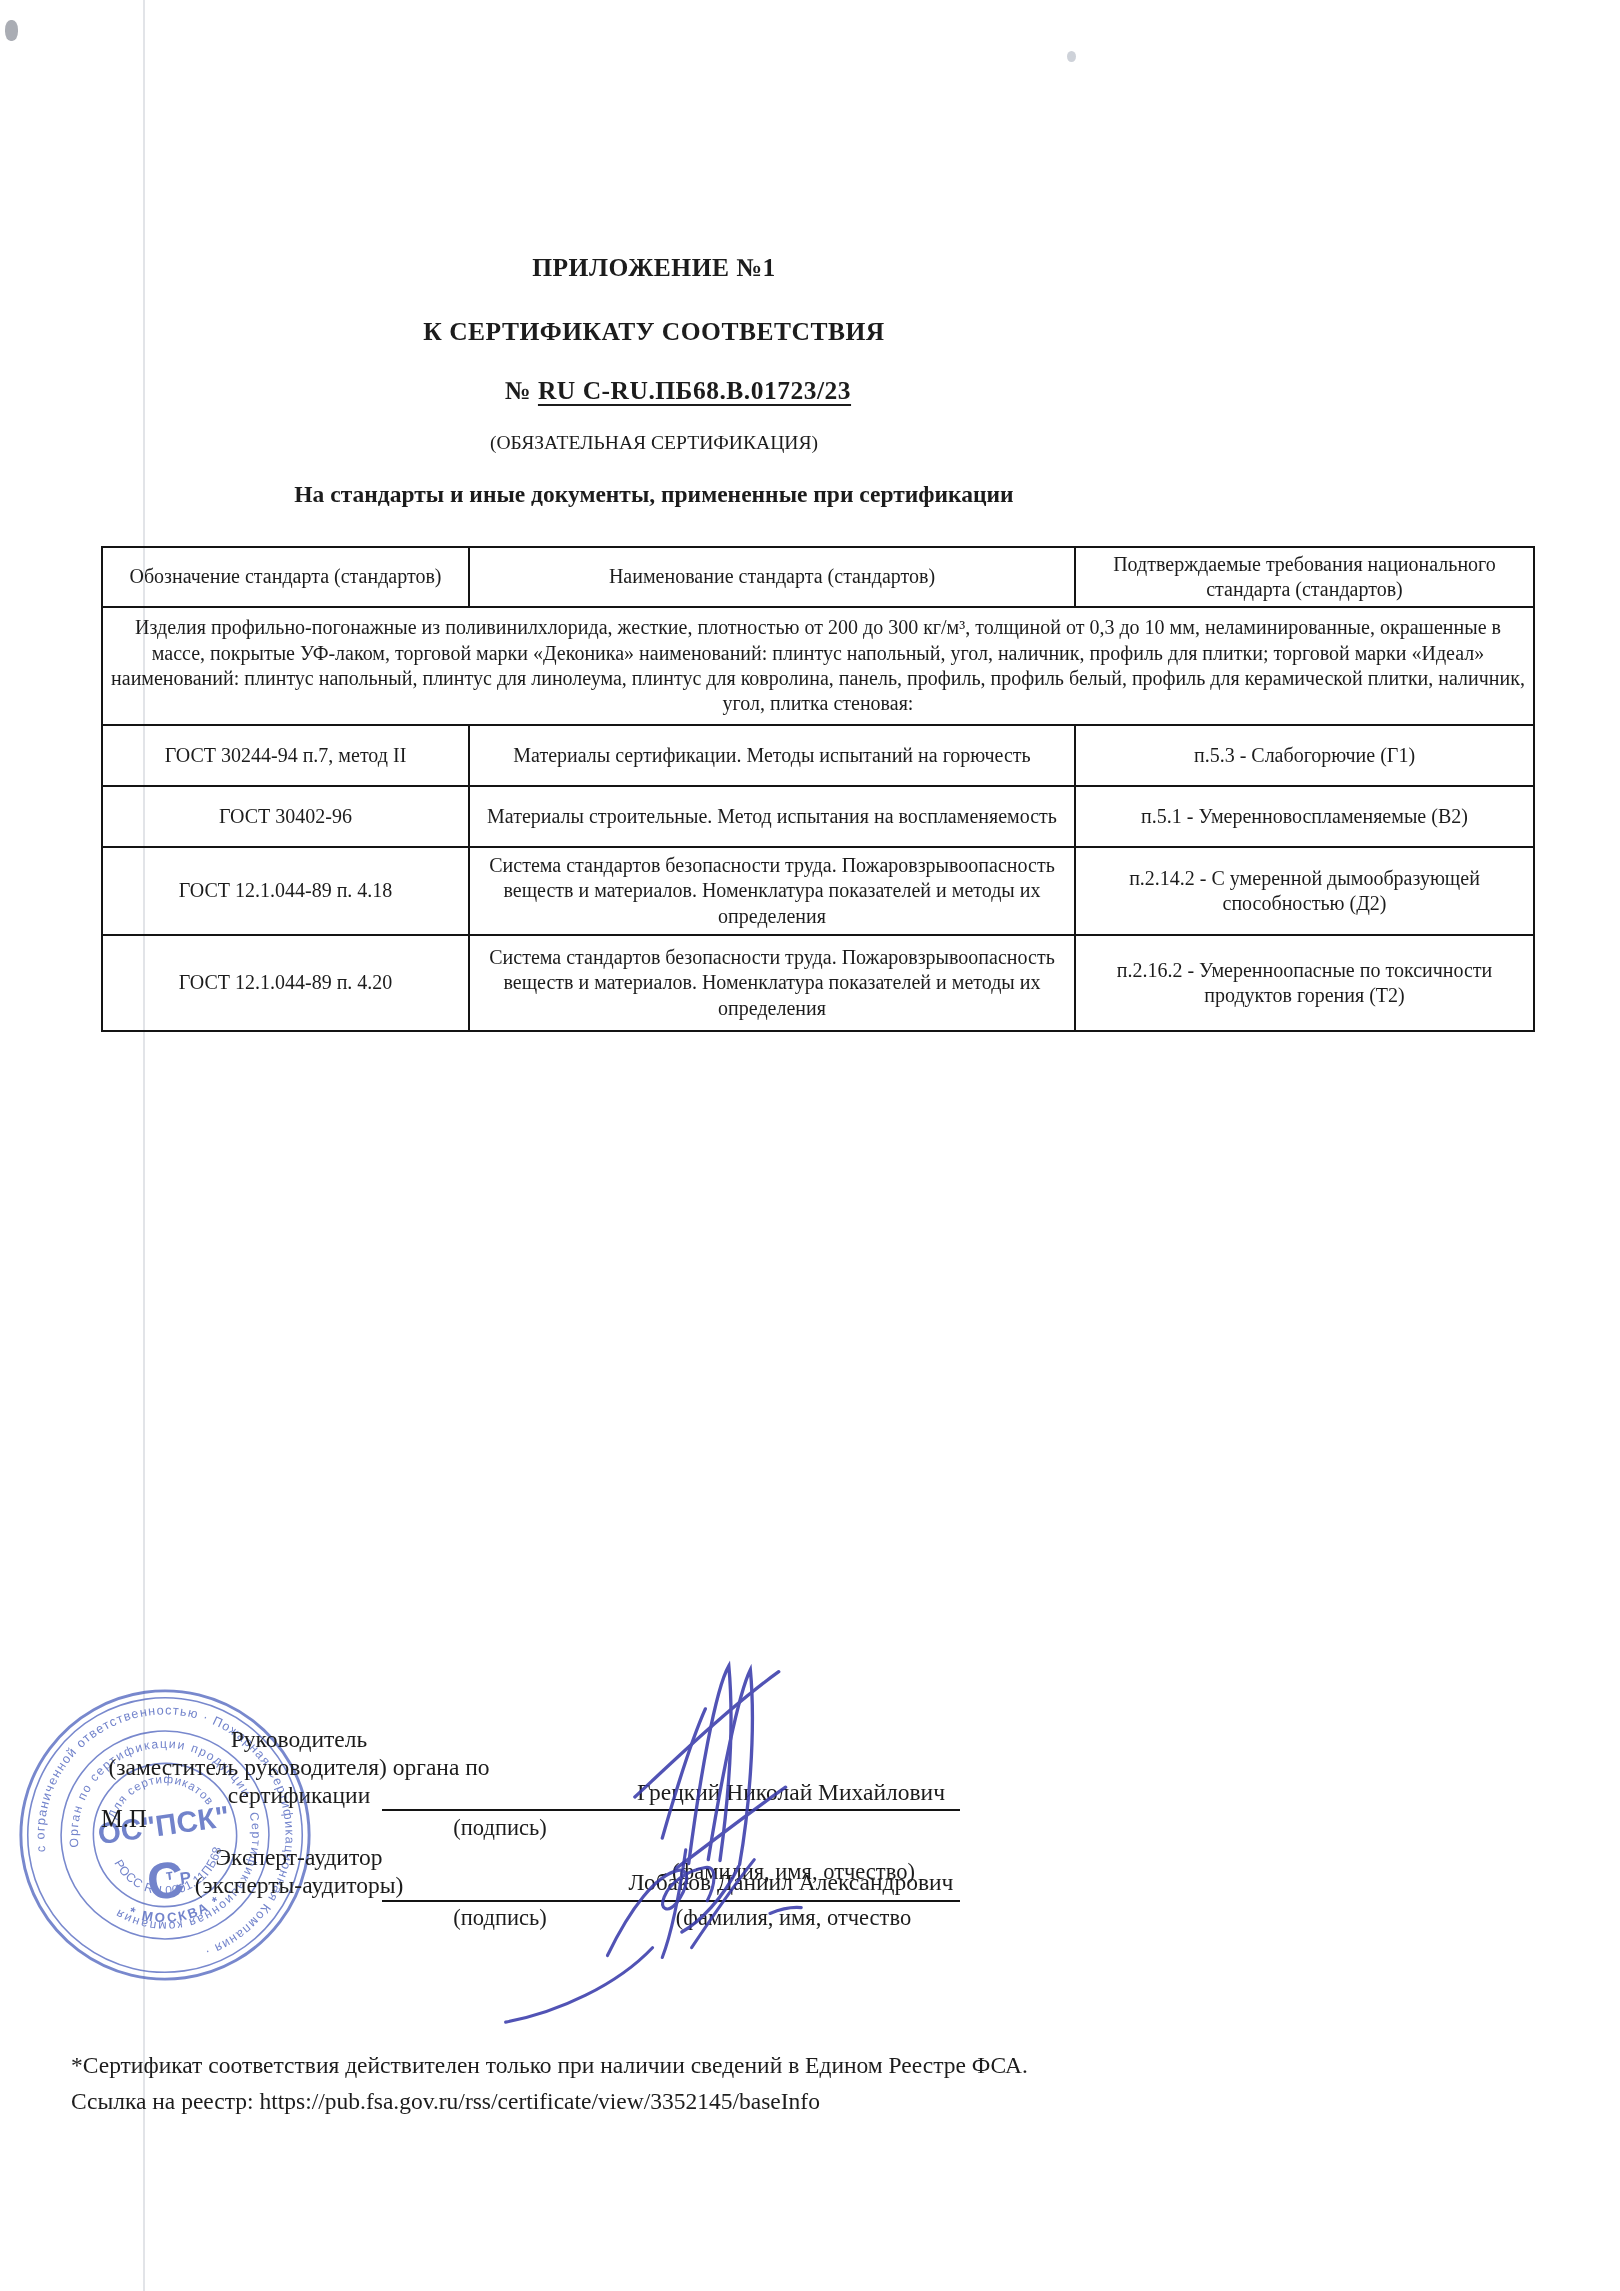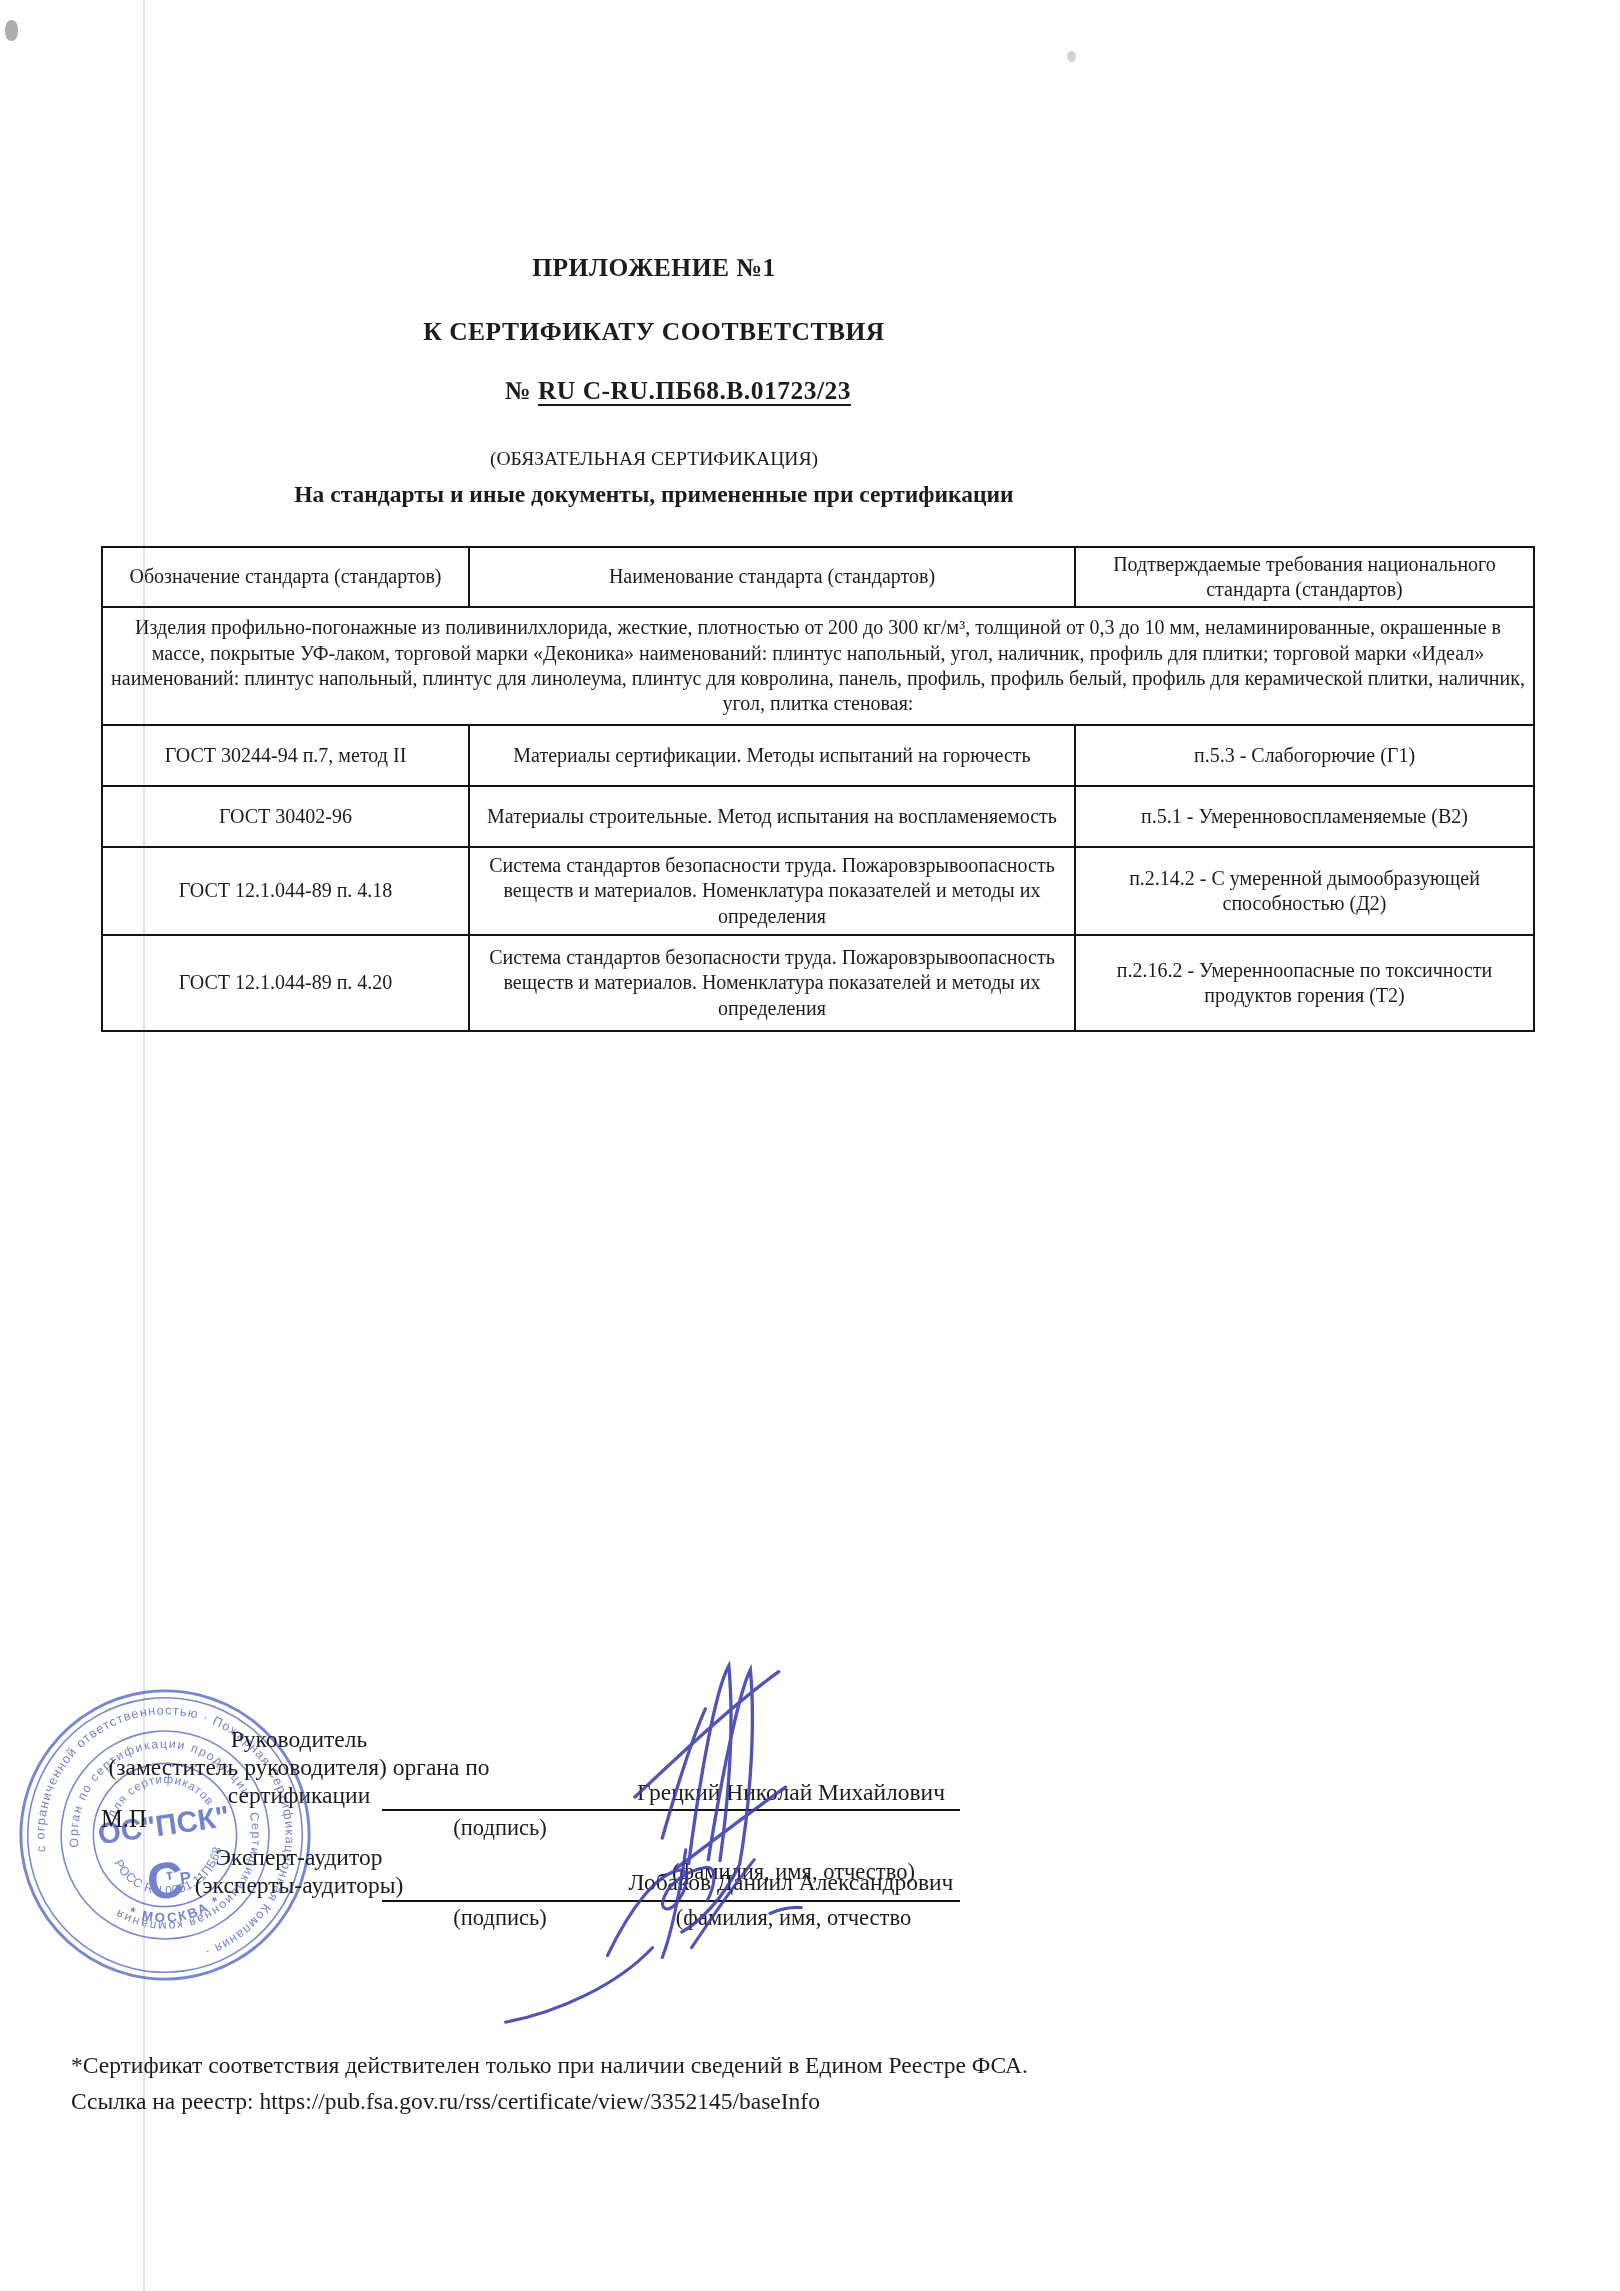--- a/index.html
+++ b/index.html
@@ -59,21 +59,21 @@
 
 <div class="page">
 
   <div class="abs scan-vline"></div>
   <div class="abs speck-tl"></div>
   <div class="abs speck-tr"></div>
 
   <div class="abs headings h-main" style="top:253px;">ПРИЛОЖЕНИЕ №1</div>
   <div class="abs headings h-main" style="top:317px;">К СЕРТИФИКАТУ СООТВЕТСТВИЯ</div>
   <div class="abs headings h-main" style="top:376px;padding-left:24px;"><span>№</span>&nbsp;<span class="underlined">RU C-RU.ПБ68.В.01723/23</span></div>
-  <div class="abs headings h-sub" style="top:448px;font-family:Liberation Serif, serif;">(ОБЯЗАТЕЛЬНАЯ СЕРТИФИКАЦИЯ)</div>
+  <div class="abs headings h-sub" style="top:432px;font-family:Liberation Serif, serif;">(ОБЯЗАТЕЛЬНАЯ СЕРТИФИКАЦИЯ)</div>
   <div class="abs headings h-bold24" style="top:481px;">На стандарты и иные документы, примененные при сертификации</div>
 
   <table class="standards abs" style="left:101px;top:546px;">
     <colgroup>
       <col style="width:367px;">
       <col style="width:606px;">
       <col style="width:459px;">
     </colgroup>
     <tbody>
         <tr class="r-head">

